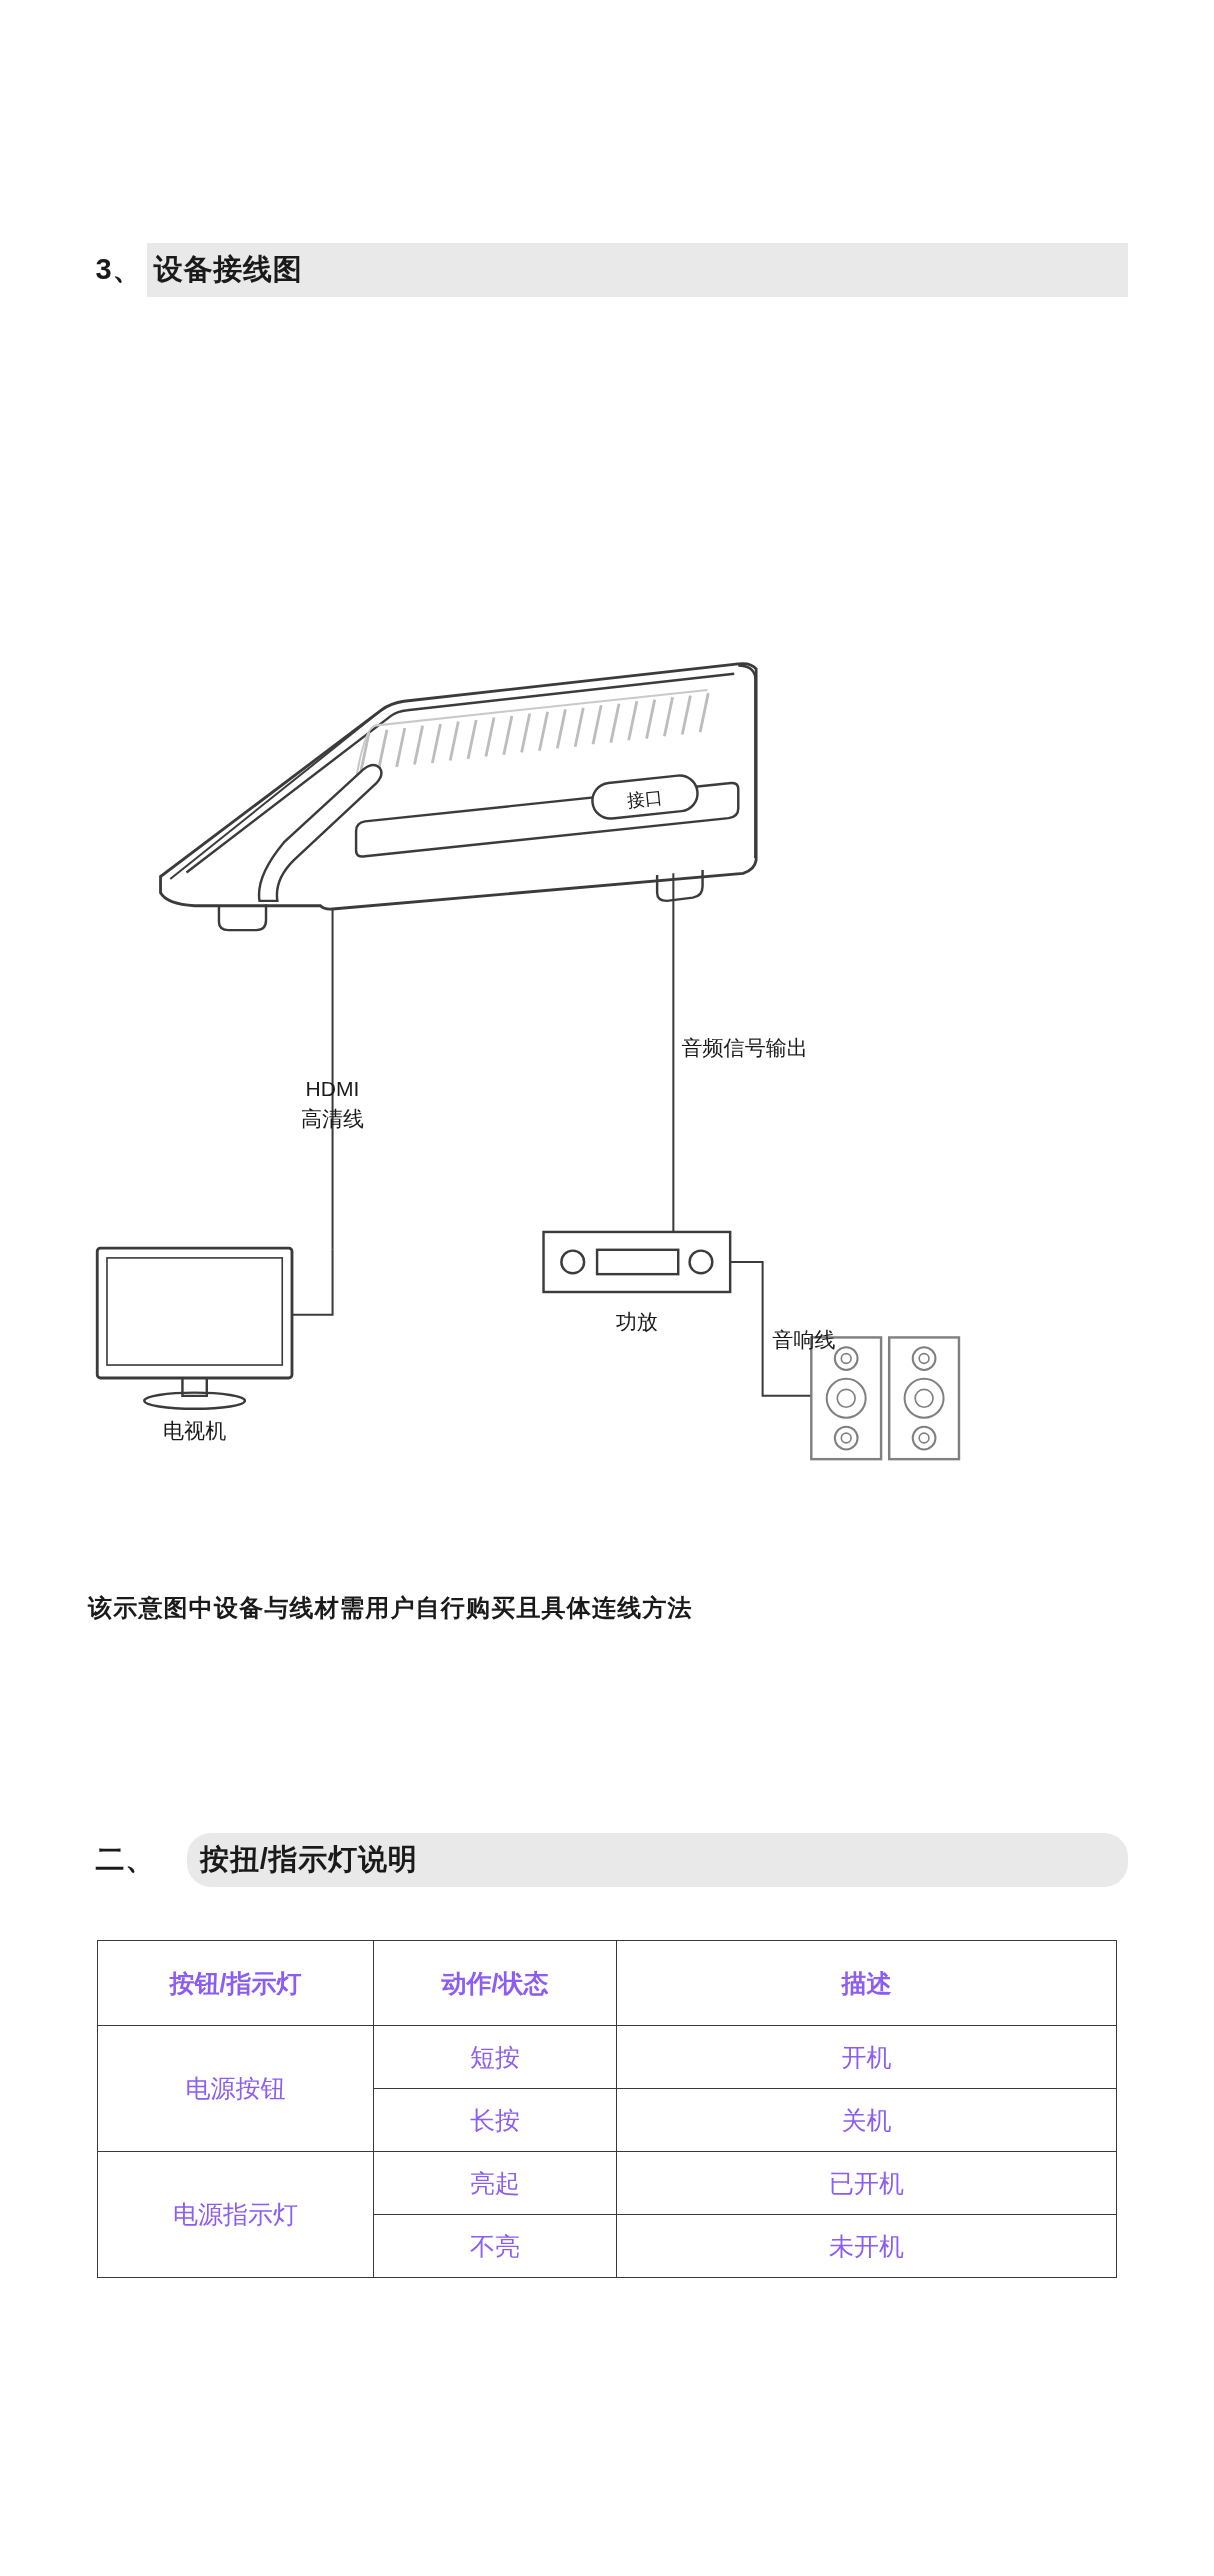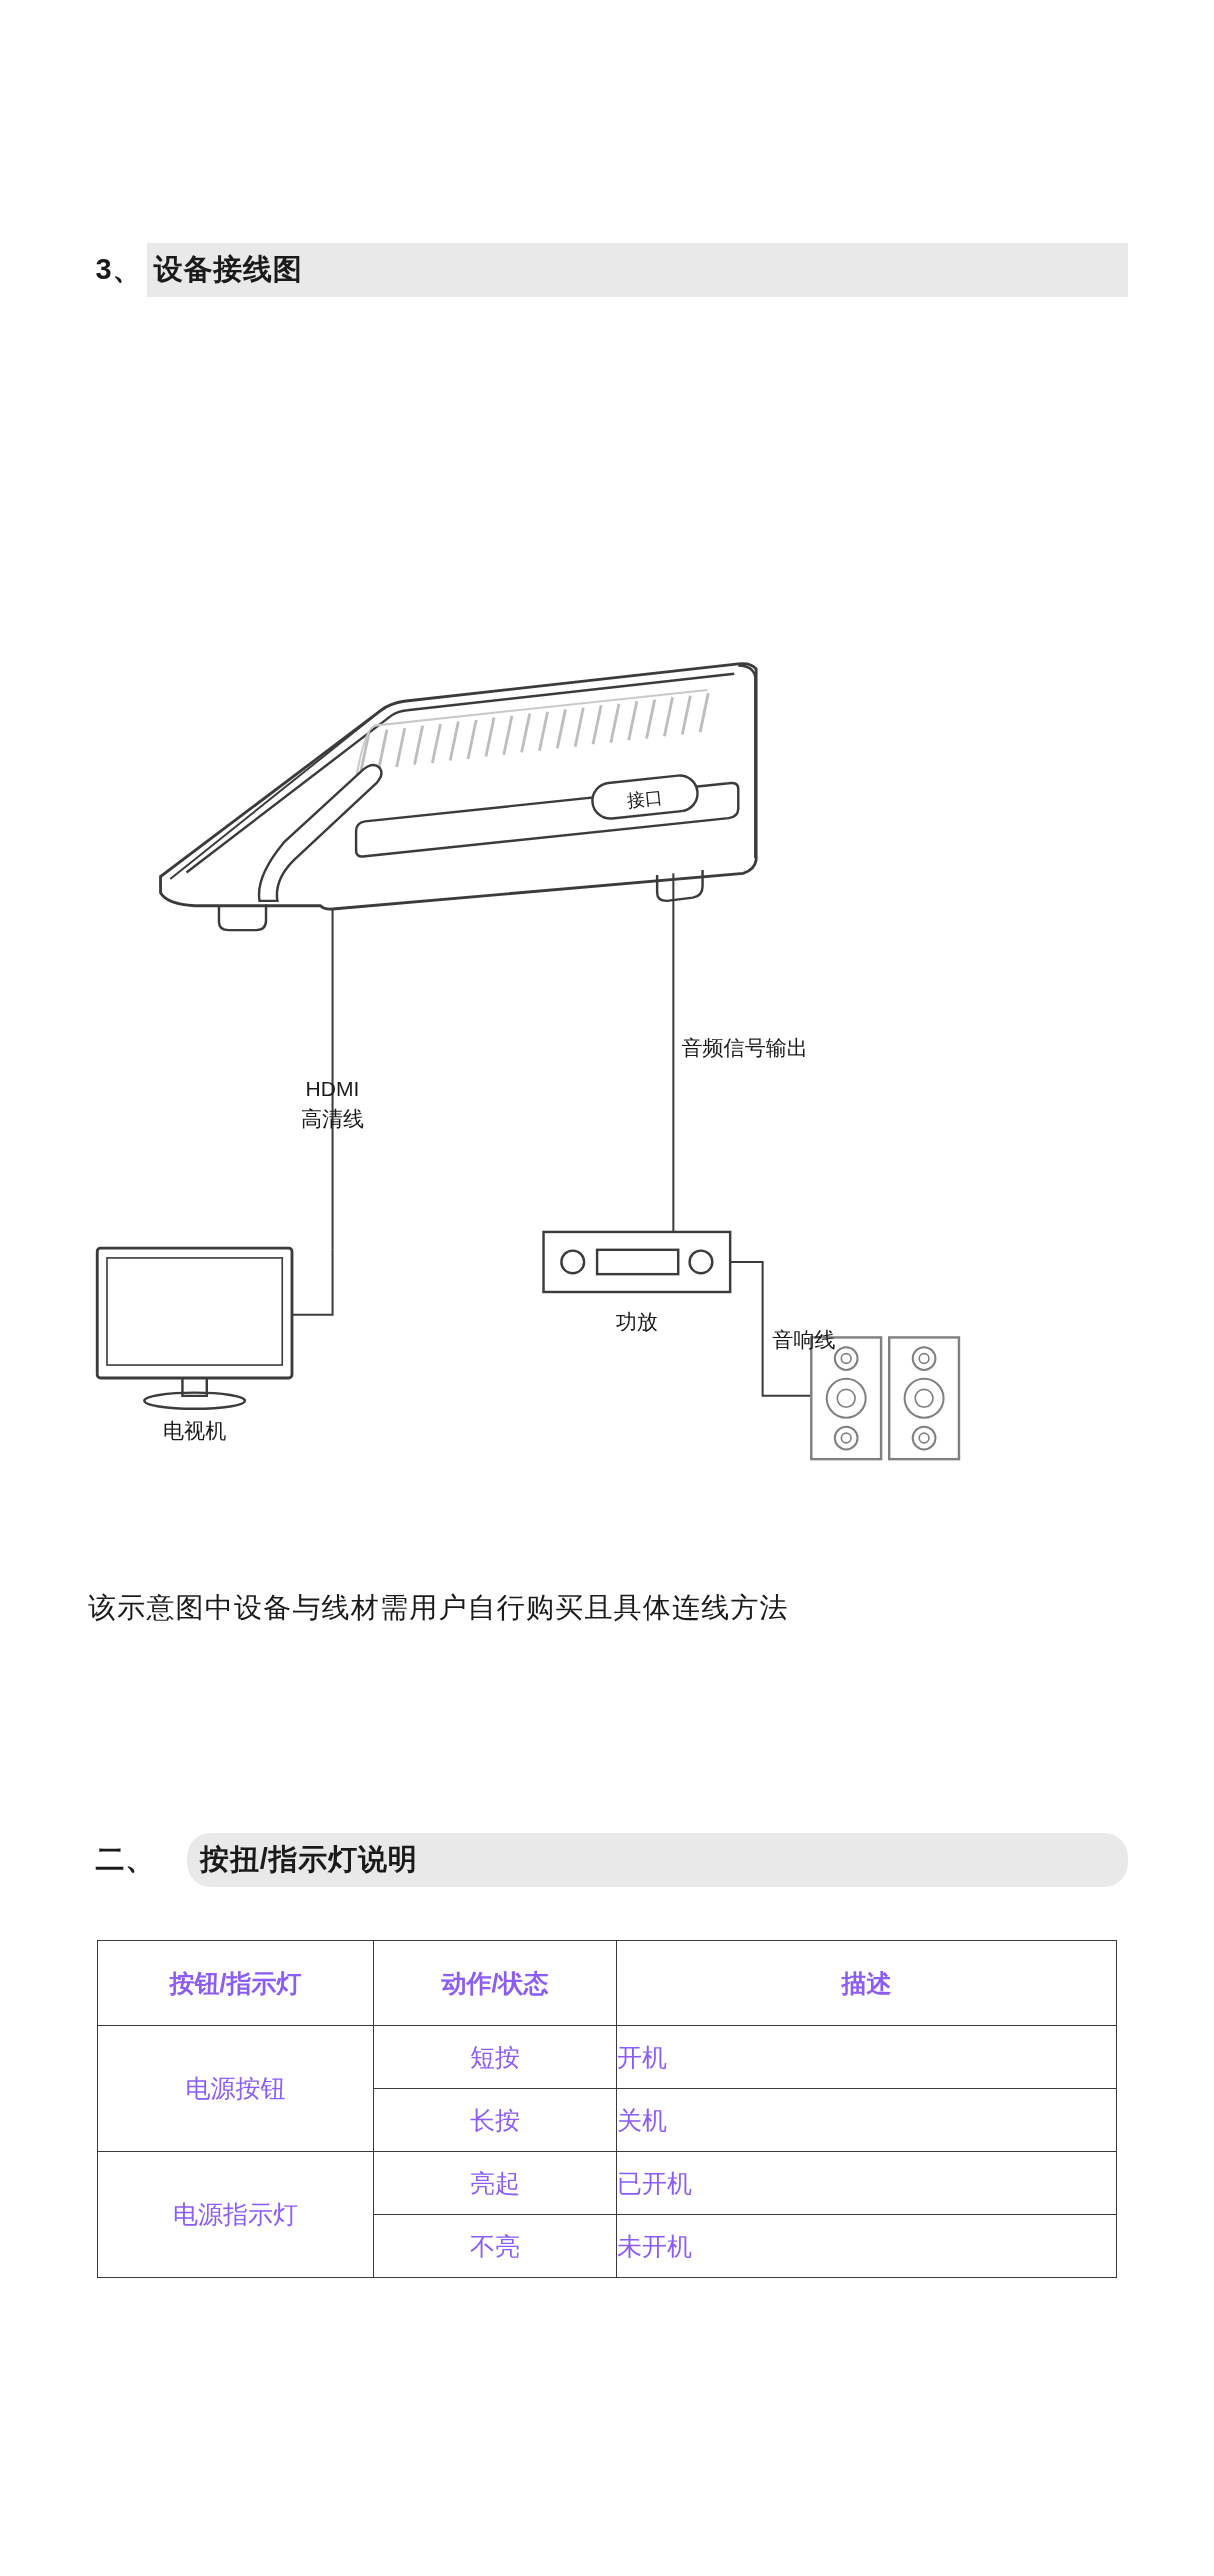--- a/index.html
+++ b/index.html
@@ -69,24 +69,25 @@
     height: 1136px;
   }
   .diagram svg { display: block; }
 
   
   .note-paragraph {
     position: absolute;
     left: 88px;
     top: 1583px;
     width: 1047px;
-    font-size: 28px;
+    font-size: 24px;
     line-height: 50px;
     letter-spacing: 1.2px;
     color: #1a1a1a;
+    font-weight: bold;
   }
 
   
   .spec-table {
     position: absolute;
     left: 97px;
     top: 1940px;
     width: 1019px;
     border-collapse: collapse;
     table-layout: fixed;
@@ -104,21 +105,21 @@
     text-align: center;
     font-size: 25px;
   }
   .spec-table td {
     height: 62px;
   }
   .col-a { width: 276px; }
   .col-b { width: 243px; }
   .col-c { width: 500px; }
   .cell-center { text-align: center; }
-  .cell-left { text-align: left; padding-left: 18px; }
+  .cell-left { text-align: center; padding-left: 18px; }
   .rowlabel { text-align: center; font-size: 25px; }
 </style>
 </head>
 <body>
 
 <div class="page">
 
   <div class="section-heading" id="heading-3">
     <span class="num">3、</span>
     <span class="bar">

